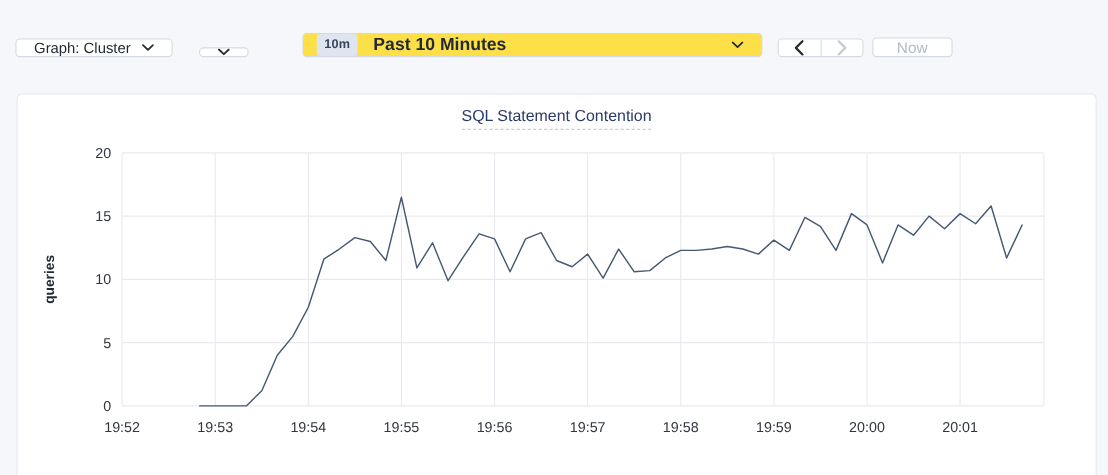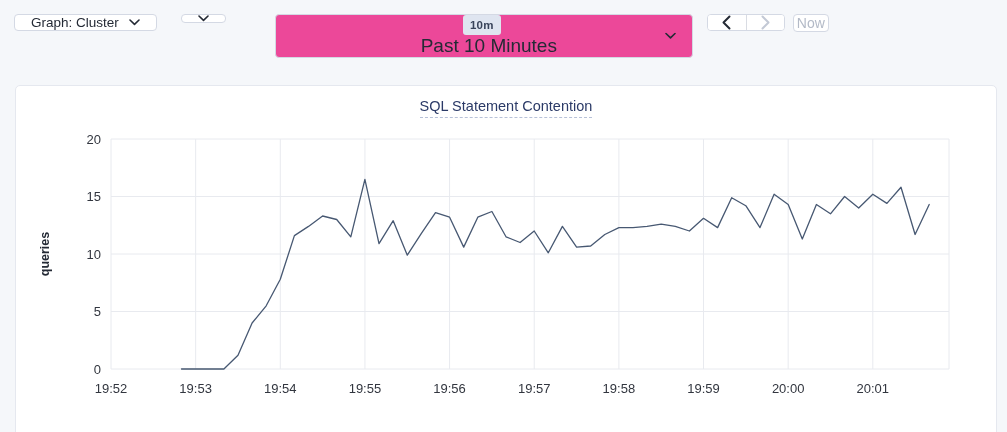--- a/index.html
+++ b/index.html
@@ -1,41 +1,41 @@
 <!DOCTYPE html>
 <html><head>
 <meta charset="utf-8">
 <style>
   * { margin:0; padding:0; box-sizing:border-box; }
   html,body { width:1007px; height:432px; overflow:hidden;
     background:#f5f7fa; font-family:"Liberation Sans", sans-serif; color:#242a35; }
 
   
   .toolbar { position:absolute; top:14px; left:14px; right:14px; height:38px;
-    display:flex; align-items:flex-start; }
+    display:flex; align-items:flex-end; }
   .btn { display:flex; align-items:center; background:#fff;
     border:1px solid #d4d9e4; border-radius:4px; cursor:pointer;
     font-family:"Liberation Sans", sans-serif; font-size:13.5px; color:#242a35; }
   .dd { padding:0 16px; gap:10px; }
   .dd .lbl { font-weight:500; white-space:nowrap; }
   .dd + .dd { margin-left:24px; }
   .vdivider { width:1px; background:#d9dce3; margin:0 24px; }
-  .timepicker { width:418px; background:#ec4899; border:1px solid #d4d9e4;
+  .timepicker { width:418px; background:#fde047; border:1px solid #d4d9e4;
     border-radius:4px; display:flex; align-items:center; padding:0 16px 0 12px;
-    position:relative; cursor:pointer;flex-direction:column; }
+    position:relative; cursor:pointer; }
   .badge { background:#dfe5f0; color:#39445a; font-size:11.5px; font-weight:700;
     padding:4px 7px; border-radius:3px; letter-spacing:.2px; }
-  .tp-label { margin-left:14px; font-size:19px; font-weight:400; }
+  .tp-label { margin-left:14px; font-size:16px; font-weight:700; }
   .tp-caret { position:absolute; right:16px; top:50%; transform:translateY(-50%); }
   .navgroup { display:flex; margin-left:14px; background:#fff;
     border:1px solid #d4d9e4; border-radius:4px; overflow:hidden; }
   .navgroup button { width:38px; border:none; background:#fff; cursor:pointer;
     display:flex; align-items:center; justify-content:center; }
   .navgroup button + button { border-left:1px solid #d9dce3; }
-  .now { margin-left:8px; width:36px; justify-content:center;
+  .now { margin-left:8px; width:73px; justify-content:center;
     color:#b3bac7; font-size:14px; }
 
   
   .panel { position:absolute; top:85px; left:15px; width:982px; height:500px;
     background:#fff; border:1px solid #e5e8ef; border-radius:5px; }
   .title-wrap { position:absolute; top:11px; left:0; right:0; text-align:center; }
   .chart-title { display:inline-block; font-size:14.5px; font-weight:400;
     color:#2b3a67; border-bottom:1.5px dashed #b7c1d8; padding-bottom:3px;
     cursor:help; }
   #chart-svg { position:absolute; top:0; left:0; }

